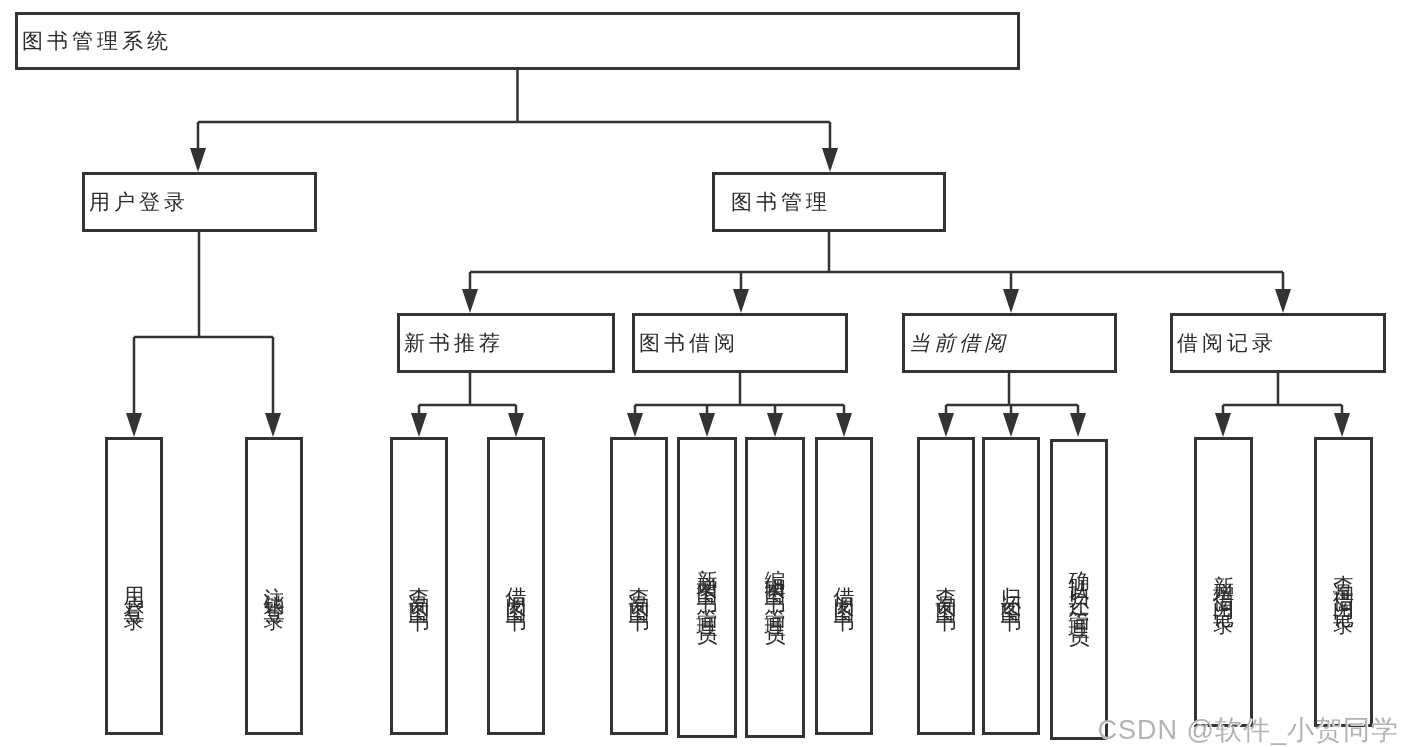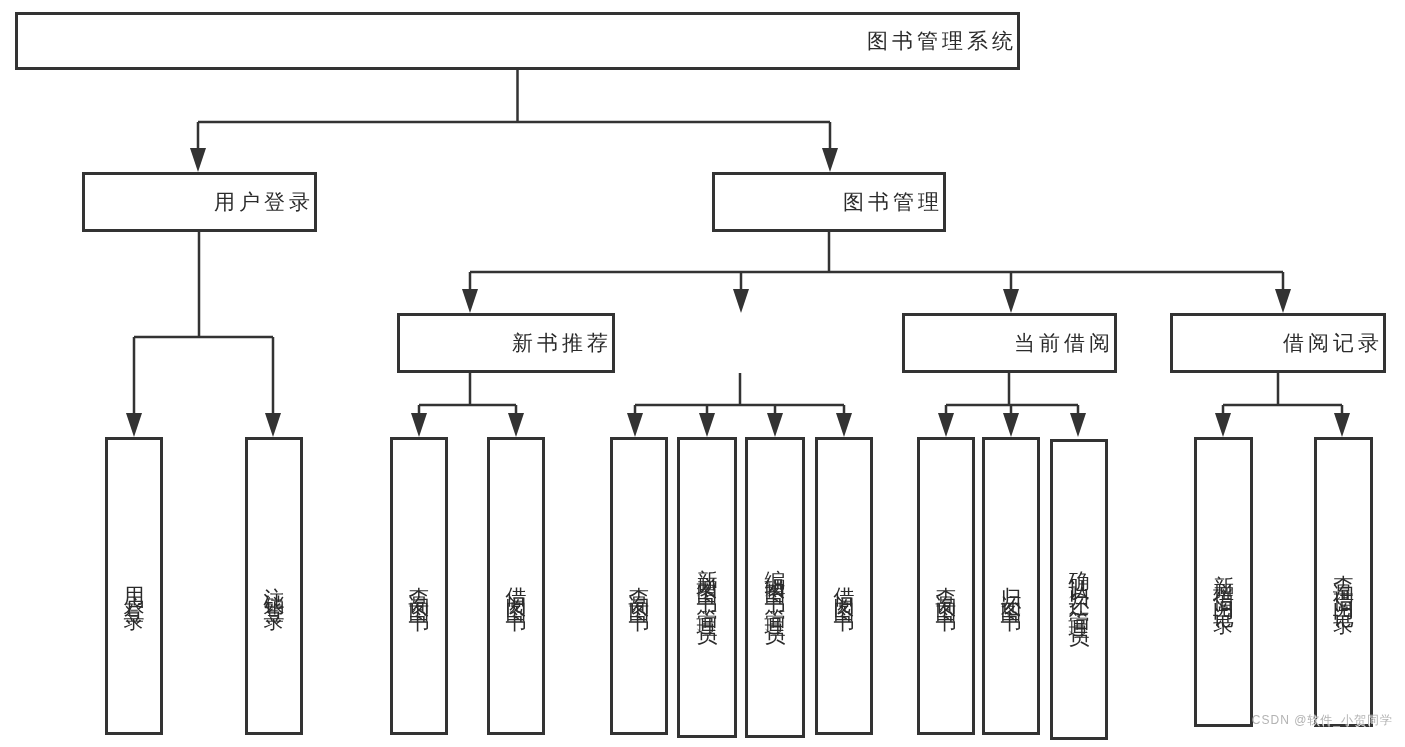--- a/index.html
+++ b/index.html
@@ -17,21 +17,21 @@
     width: 1405px; height: 747px;
     z-index: 0;
   }
   .hbox {
     position: absolute;
     box-sizing: border-box;
     border: 3px solid #333333;
     background: #ffffff;
     display: flex;
     align-items: center;
-    justify-content: flex-end;
+    justify-content: flex-start;
     z-index: 1;
   }
   .hbox span {
     font-size: 21px;
     letter-spacing: 4px;
     color: #2b2b2b;
     white-space: nowrap;
     text-indent: 4px; 
   }
   .vbox {
@@ -48,22 +48,22 @@
     writing-mode: vertical-rl;
     text-orientation: mixed;
     font-size: 21px;
     letter-spacing: 8px;
     color: #2b2b2b;
     white-space: nowrap;
   }
   #watermark {
     position: absolute;
     top: 712px;
-    right: 12px;
-    font-size: 12px;
+    right: 6px;
+    font-size: 27px;
     color: #b3b3b3;
     letter-spacing: 1px;
     z-index: 2;
     text-shadow: 1px 1px 0 #ffffff;
   }
 </style>
 </head>
 <body>
 
 <div id="canvas">
@@ -108,21 +108,24 @@
   <div class="hbox" style="left:82px; top:172px; width:235px; height:60px;">
     <span>用户登录</span>
   </div>
   <div class="hbox" style="left:712px; top:172px; width:234px; height:60px;padding-left:12px;">
     <span>图书管理</span>
   </div>
 
   <div class="hbox" style="left:361px; top:313px; width:218px; height:60px;margin-left:36px;">
     <span>新书推荐</span>
   </div>
-  <div class="hbox" style="left:902px; top:313px; width:215px; height:60px;">
+  <div class="hbox" style="left:632px; top:313px; width:216px; height:60px;">
+    <span>图书借阅</span>
+  </div>
+  <div class="hbox" style="left:902px; top:313px; width:215px; height:60px;font-style:italic;">
     <span>当前借阅</span>
   </div>
   <div class="hbox" style="left:1170px; top:313px; width:216px; height:60px;">
     <span>借阅记录</span>
   </div>
 
   <div class="vbox" style="left:105px; top:437px; width:58px; height:298px;">
     <span>用户登录</span>
   </div>
   <div class="vbox" style="left:245px; top:437px; width:58px; height:298px;">

